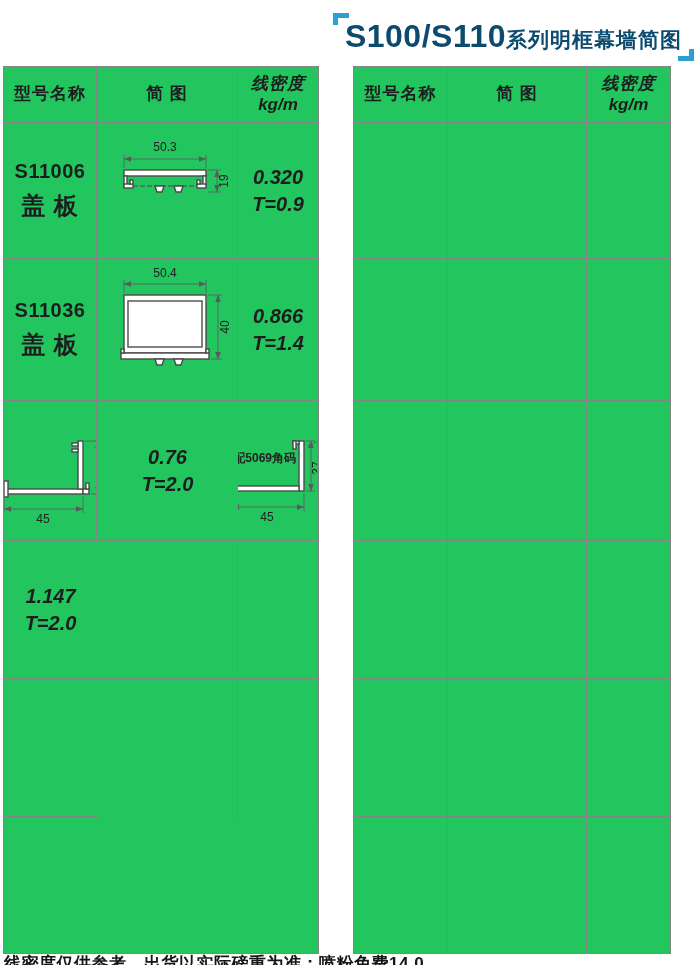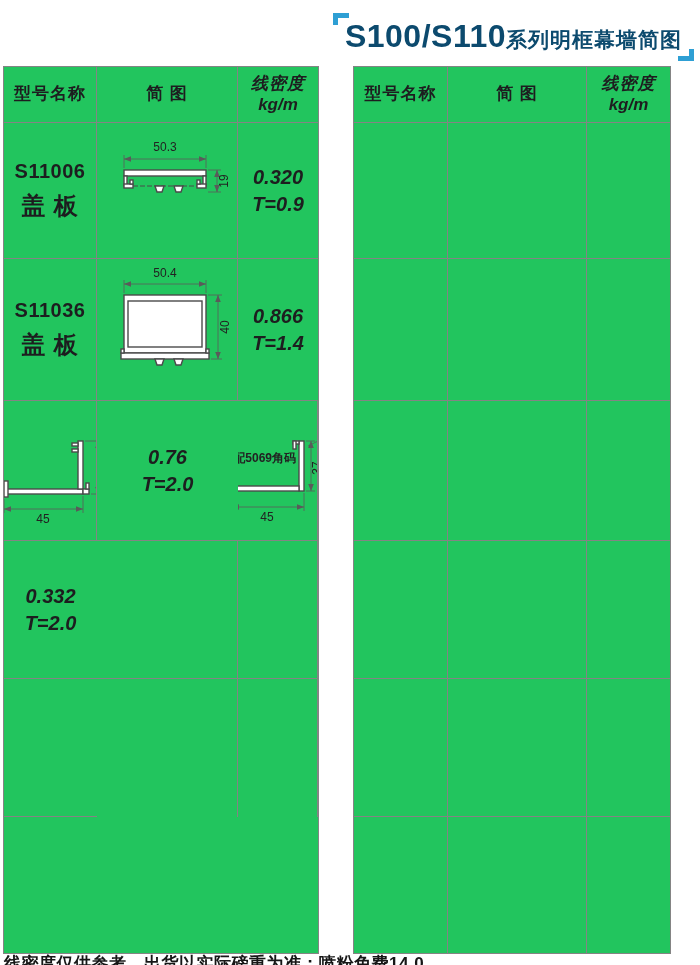--- a/index.html
+++ b/index.html
@@ -220,21 +220,21 @@
           <line x1="23" y1="78" x2="23" y2="96"></line>
             <line x1="95" y1="78" x2="95" y2="96"></line>
           <line x1="23" y1="92" x2="95" y2="92"></line>
           <polygon class="arr" points="23,92 30,89.2 30,94.8"></polygon>
             <polygon class="arr" points="95,92 88,89.2 88,94.8"></polygon>
         </g>
         <text class="dimtxt" x="58" y="106" text-anchor="middle">45</text>
       </svg>
     </div>
     <div class="cell cr">
-      <span class="dens-line">0.332</span>
+      <span class="dens-line">1.147</span>
       <span class="dens-line">T=2.0</span>
     </div>
 
     <div class="cell"></div>
     <div class="cell"></div>
     <div class="cell cr"></div>
     <div class="cell cb"></div>
     <div class="cell cb"></div>
     <div class="cell cr cb"></div>
   </div>

